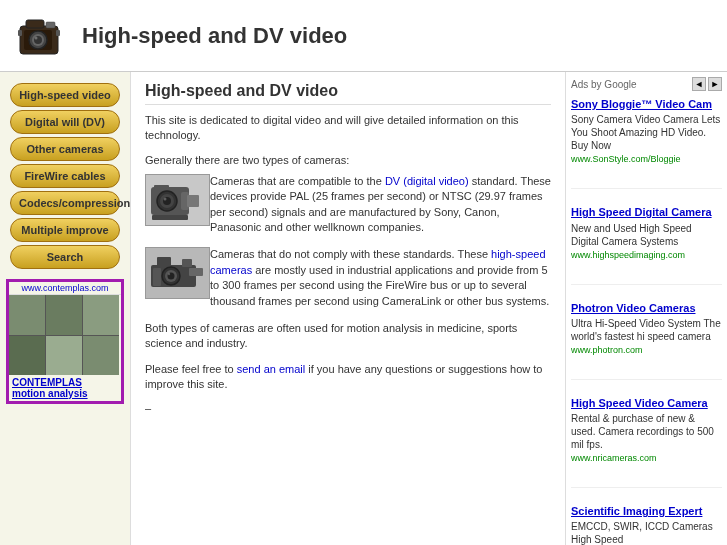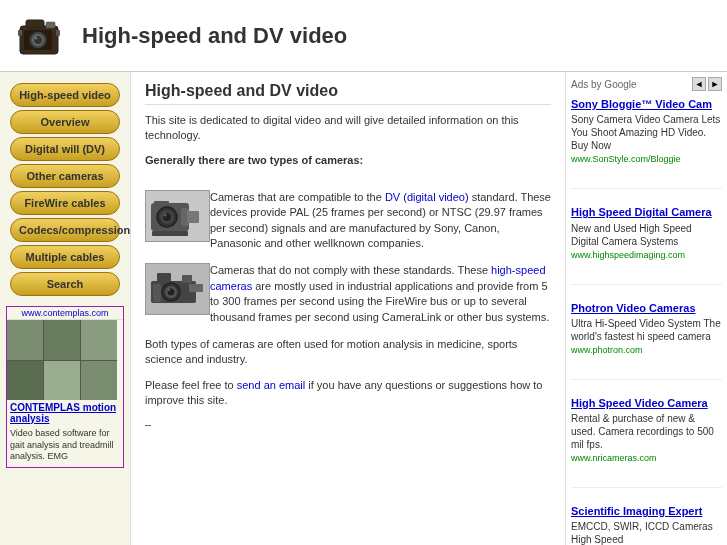--- a/index.html
+++ b/index.html
@@ -112,23 +112,23 @@
     
     .content-intro {
       font-size: 11px;
       color: #333;
       margin-bottom: 10px;
       line-height: 1.4;
     }
     
     .content-subtitle {
       font-size: 11px;
-      font-weight: bold;
-      color: #333;
-      margin-bottom: 24px;
+      font-weight: normal;
+      color: #333;
+      margin-bottom: 8px;
     }
     
     .camera-block {
       display: flex;
       margin-bottom: 12px;
     }
     .camera-text {
       font-size: 11px;
       color: #333;
       line-height: 1.4;
@@ -254,42 +254,40 @@
       <rect x="34" y="14" width="9" height="6" rx="1" fill="#666" stroke="#444" stroke-width="0.5"></rect>
     </svg>
   </div>
   <h1 id="header-title">High-speed and DV video</h1>
 </div>
 
 <div id="main-layout">
 
   <div id="sidebar">
     <a class="nav-btn">High-speed video</a>
-    <a class="nav-btn">Overview</a>
     <a class="nav-btn">Digital will (DV)</a>
     <a class="nav-btn">Other cameras</a>
     <a class="nav-btn">FireWire cables</a>
     <a class="nav-btn">Codecs/compression</a>
-    <a class="nav-btn">Multiple cables</a>
+    <a class="nav-btn">Multiple improve</a>
     <a class="nav-btn">Search</a>
 
-    <div style="margin-top: 10px; border: 1px solid #a21caf;">
+    <div style="margin-top: 10px; border: 3px solid #a21caf;">
       <div style="font-size: 9px; color: #00c; text-align: center; padding: 1px 2px; border-bottom: 1px solid #ddd;">www.contemplas.com</div>
       <div class="sidebar-preview">
         <div class="sidebar-preview-grid">
           <div class="preview-cell" style="background:#7a8c70;"></div>
           <div class="preview-cell" style="background:#6a7c60;"></div>
           <div class="preview-cell" style="background:#8a9c80;"></div>
           <div class="preview-cell" style="background:#5a6c50;"></div>
           <div class="preview-cell" style="background:#9aac90;"></div>
           <div class="preview-cell" style="background:#7a8c70;"></div>
         </div>
       </div>
       <span class="sidebar-link-label">CONTEMPLAS motion analysis</span>
-      <p class="sidebar-link-desc">Video based software for gait analysis and treadmill analysis. EMG</p>
     </div>
   </div>
 
   <div id="content">
     <div id="content-title">High-speed and DV video</div>
 
     <p class="content-intro">This site is dedicated to digital video and will give detailed information on this technology.</p>
 
     <p class="content-subtitle">Generally there are two types of cameras:</p>
 

